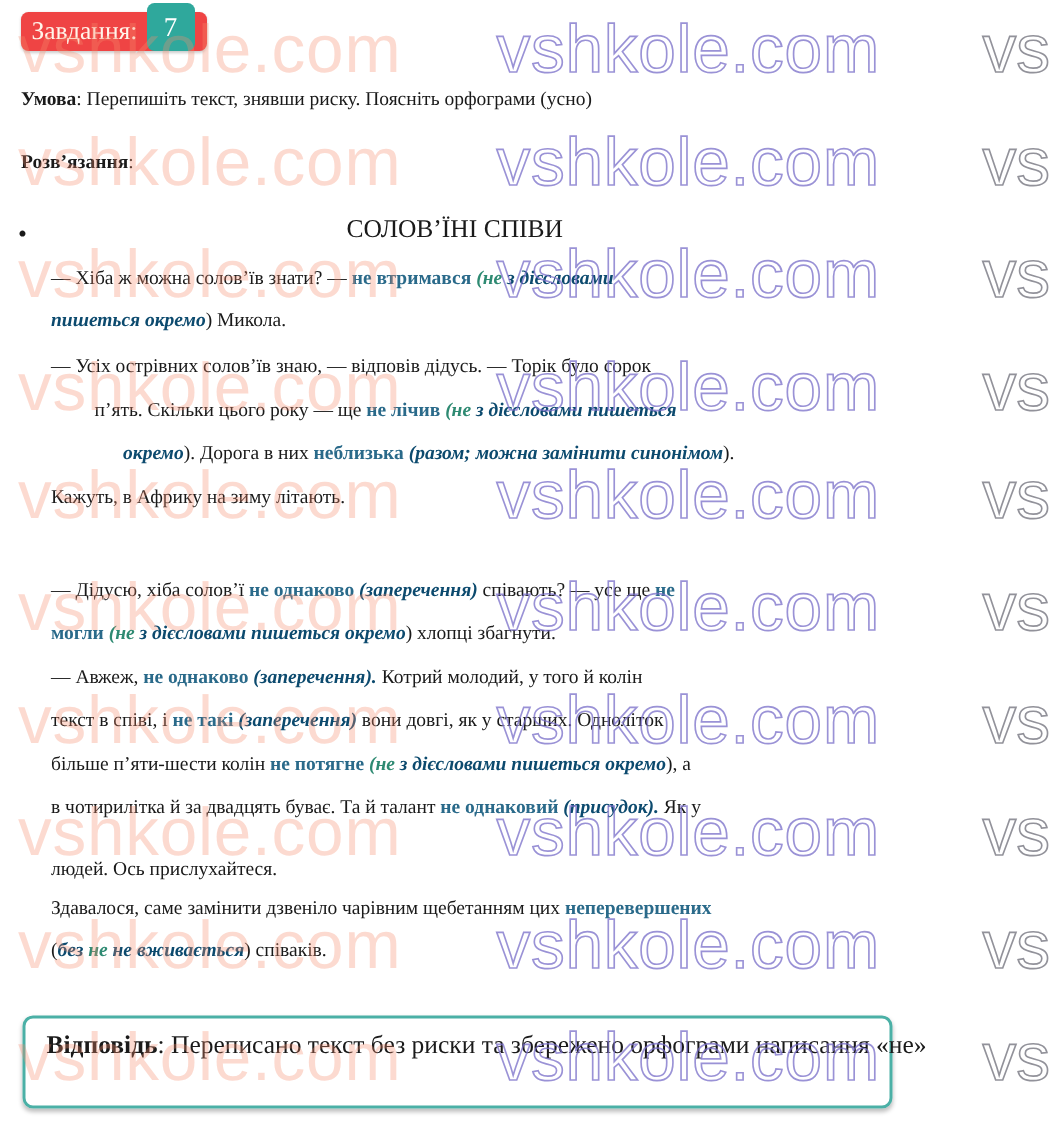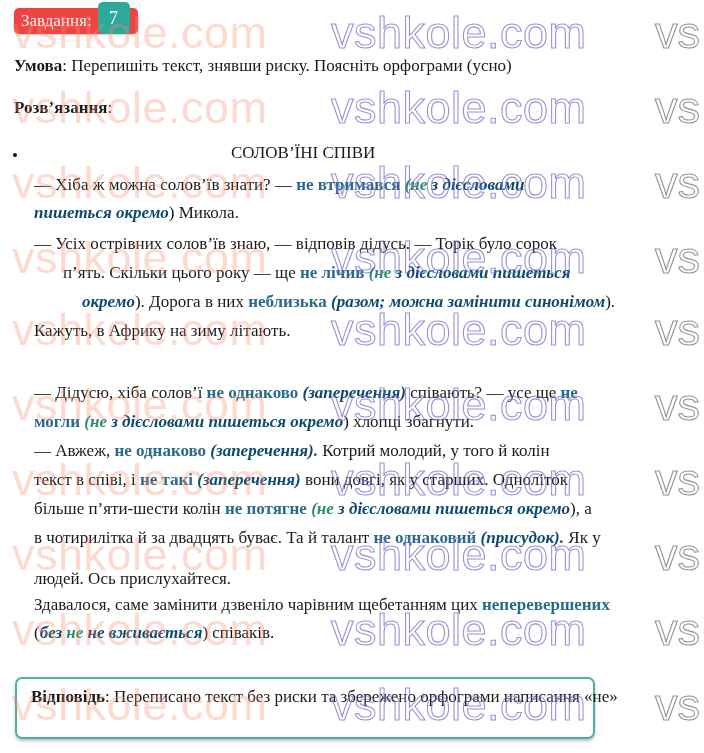--- a/index.html
+++ b/index.html
@@ -44,21 +44,21 @@
       box-shadow: 0 1px 2px rgba(0,0,0,0.2);
     }
     .badge-label { color: #fff5ea; font-size: 17px; line-height: 26px; }
     .badge-num {
       margin-left: 6px; background: #2fa89c; color: #fff;
       height: 32px; margin-top: -6px; width: 32px; border-radius: 5px;
       display: flex; align-items: center; justify-content: center;
       font-size: 18px;
     }
 
-    .line { position: absolute; white-space: nowrap; font-size: 17px; line-height: 22px; }
+    .line { position: absolute; white-space: nowrap; font-size: 13px; line-height: 22px; }
     .b { font-weight: bold; }
     .hl { color: #2a6a8a; font-weight: bold; }
     .ex { color: #0c4a6e; font-style: italic; font-weight: bold; }
     .exg { color: #2e8a72; font-style: italic; font-weight: bold; }
 
     .bullet { position: absolute; left: 12px; top: 146px; font-size: 17px; }
     .title-line { position: absolute; left: 231px; top: 142px; font-size: 17px; line-height: 22px; }
 
     .answer-box {
       position: absolute; left: 15px; top: 677px; width: 580px; height: 62px;

